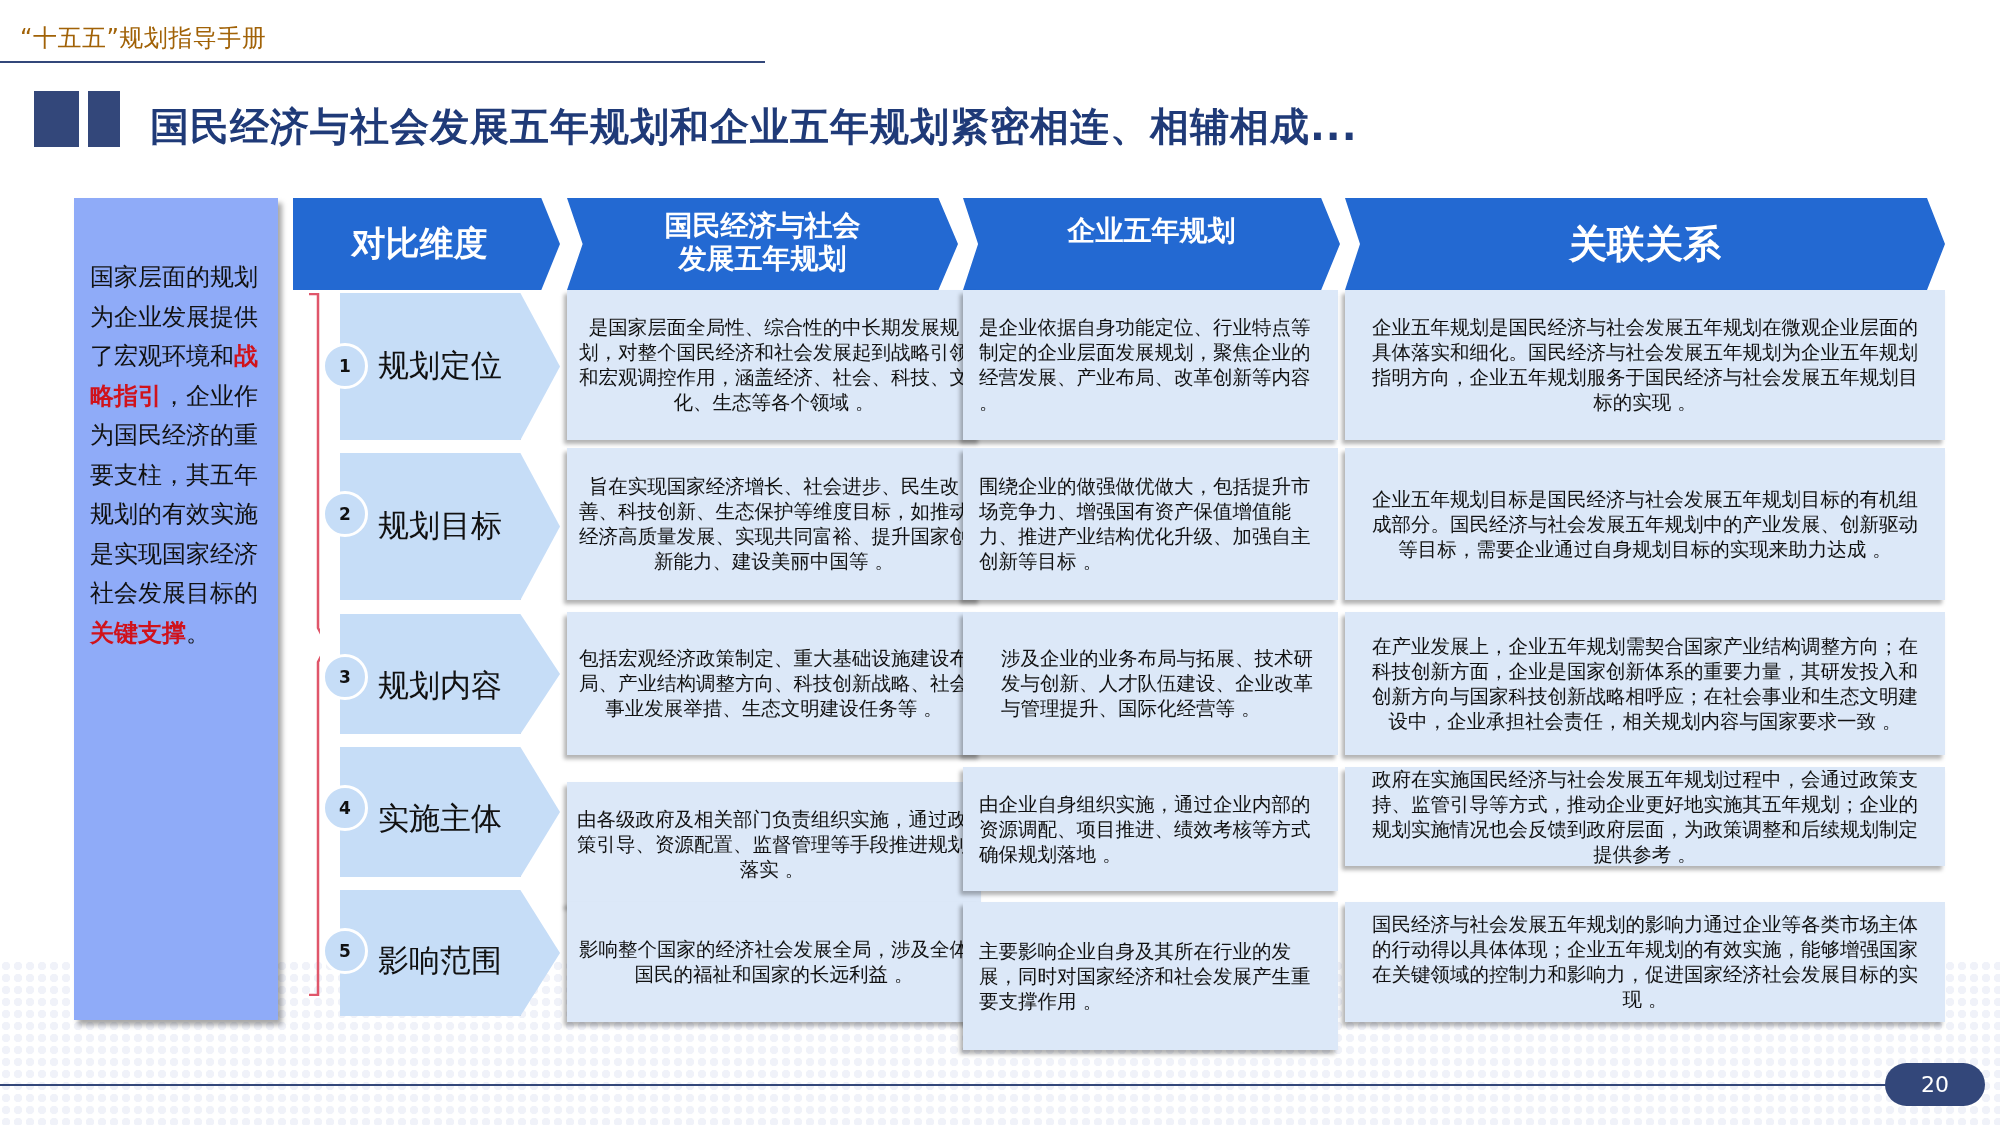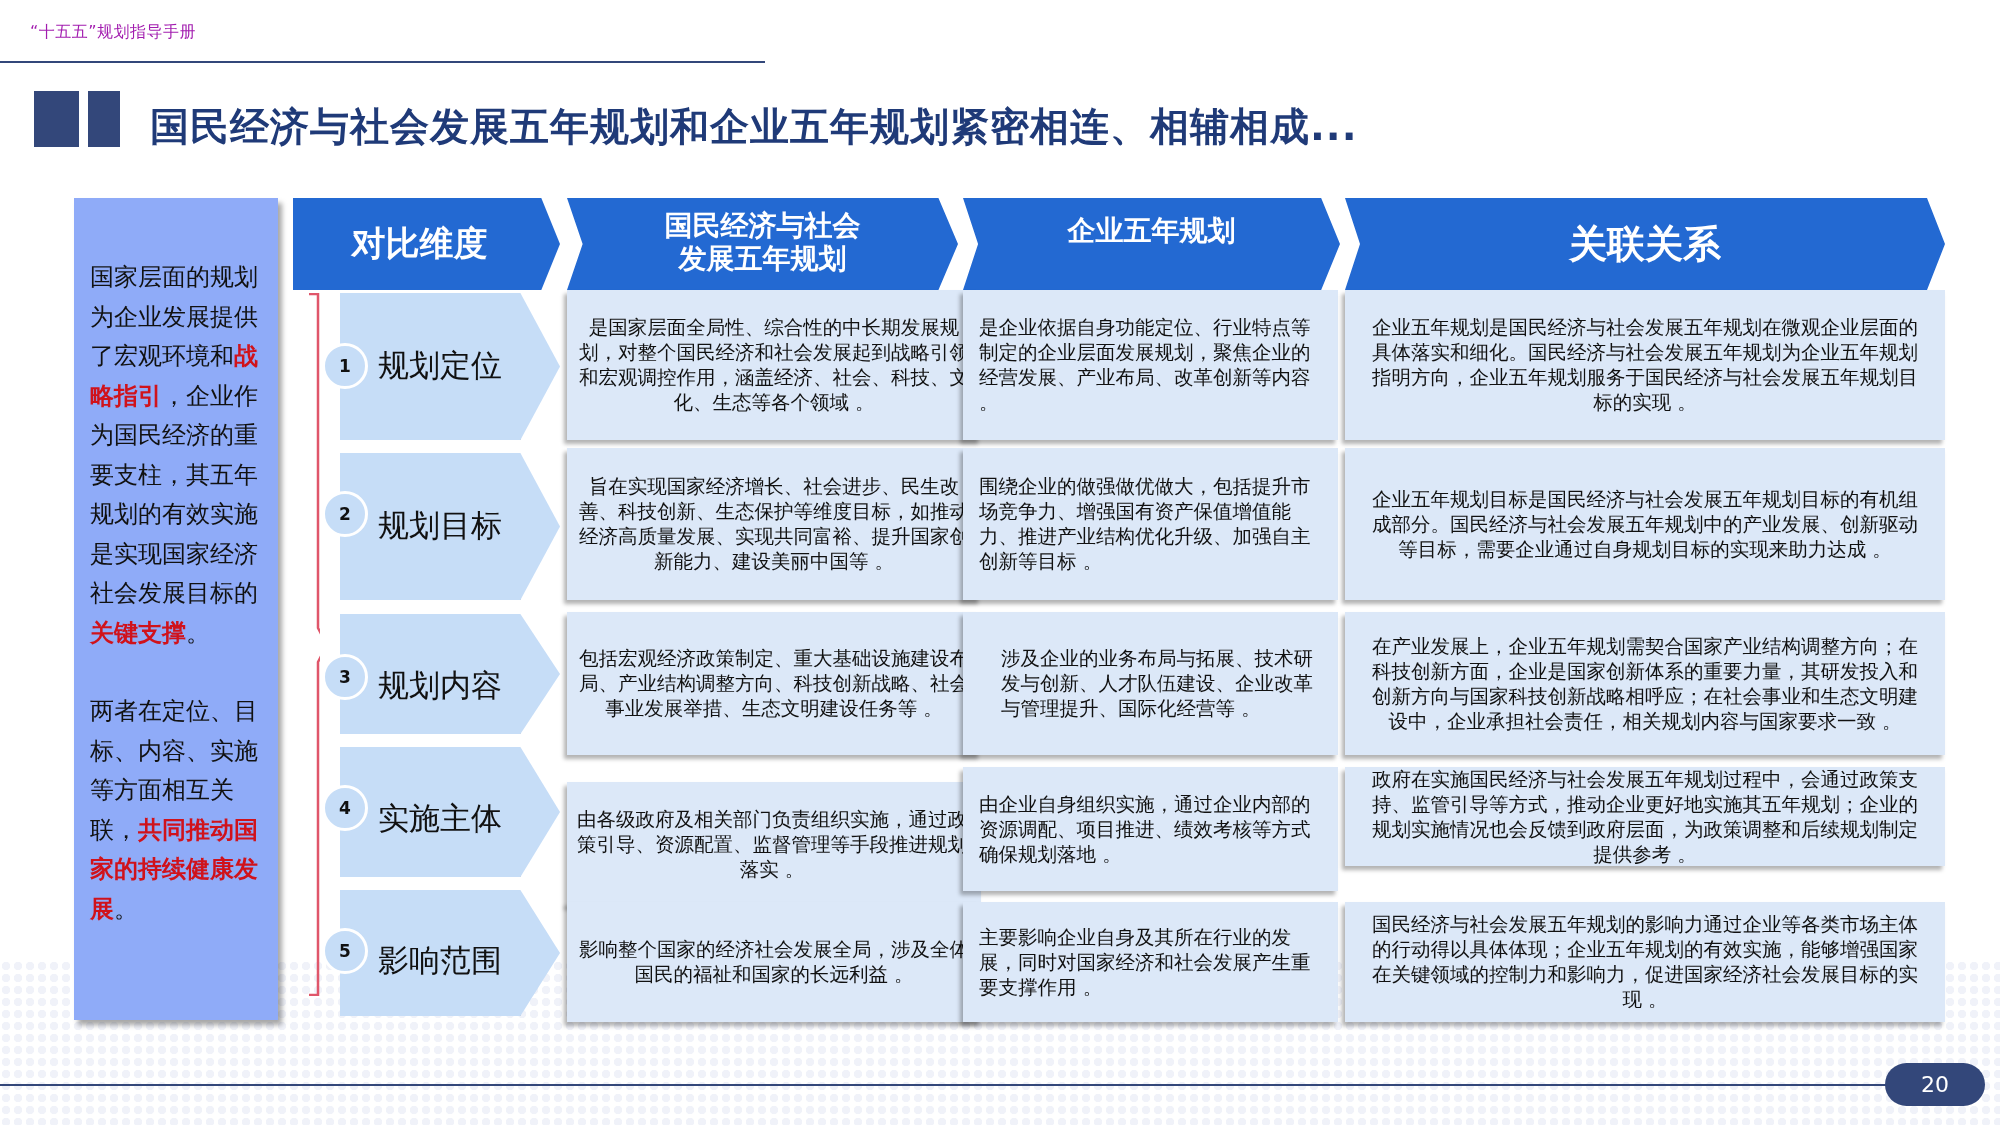--- a/index.html
+++ b/index.html
@@ -8,21 +8,21 @@
     background:#ffffff;
     font-family: "DejaVu Sans", "Liberation Sans", sans-serif;
     color:#222;
   }
   .dots {
     position:absolute; left:0; top:960px; width:2000px; height:165px;
     background-image: radial-gradient(circle, #eef1f8 4px, transparent 4.5px);
     background-size:12px 12px;
     opacity:0.9;
   }
-  .handbook-title { position:absolute; left:30px; top:22px; font-size:16px; color:#a21caf; letter-spacing:0.5px; }
+  .handbook-title { position:absolute; left:20px; top:22px; font-size:24px; color:#a16207; letter-spacing:0.5px; }
   .top-rule { position:absolute; left:0; top:61px; width:765px; height:2px; background:#33477a; }
   .title-bar1 { position:absolute; left:34px; top:91px; width:45px; height:56px; background:#33477a; }
   .title-bar2 { position:absolute; left:88px; top:91px; width:32px; height:56px; background:#33477a; }
   .main-title { position:absolute; left:150px; top:100px; font-size:39px; font-weight:bold; color:#1f3a78; letter-spacing:1px; white-space:nowrap; }
 
   .side-box {
     position:absolute; left:74px; top:198px; width:204px; height:822px;
     background:#8fabf8; box-shadow:4px 5px 5px rgba(0,0,0,0.35);
     box-sizing:border-box; padding:60px 14px 0 16px;
     font-size:24px; line-height:39.5px; color:#111;
@@ -83,21 +83,20 @@
 
 <div class="handbook-title">“十五五”规划指导手册</div>
 <div class="top-rule"></div>
 
 <div class="title-bar1"></div>
 <div class="title-bar2"></div>
 <div class="main-title">国民经济与社会发展五年规划和企业五年规划紧密相连、相辅相成...</div>
 
 <div class="side-box">
   <p><span>国家层面的规划为企业发展提供了宏观环境和</span><span class="red">战略指引</span><span>，企业作为国民经济的重要支柱，其五年规划的有效实施是实现国家经济社会发展目标的</span><span class="red">关键支撑</span><span>。</span></p>
-  <p><span>两者在定位、目标、内容、实施等方面相互关联，</span><span class="red">共同推动国家的持续健康发展</span><span>。</span></p>
 </div>
 
 <svg class="bracket" viewBox="0 0 30 703" preserveAspectRatio="none">
   <polyline points="19,1 28,1 28,335 37,352 28,369 28,702 19,702" fill="none" stroke="#e0566a" stroke-width="2.5"></polyline>
 </svg>
 
 <div class="hdr hdr-dim">
     <span>对比维度</span>
   </div>
 <div class="hdr hdr-c1">
@@ -164,21 +163,21 @@
 <div class="cell c3" style="top:767px;height:99px;">
     <span class="txt">政府在实施国民经济与社会发展五年规划过程中，会通过政策支持、监管引导等方式，推动企业更好地实施其五年规划；企业的规划实施情况也会反馈到政府层面，为政策调整和后续规划制定提供参考 。</span>
   </div>
 
 <div class="dim" style="top:890px;height:126px;"></div>
 <div class="num" style="top:928px;">5</div>
 <div class="dim-label" style="top:940px;">影响范围</div>
 <div class="cell c1" style="top:902px;height:120px;">
     <span class="txt">影响整个国家的经济社会发展全局，涉及全体国民的福祉和国家的长远利益 。</span>
   </div>
-<div class="cell c2" style="top:902px;height:120px;">
+<div class="cell c2" style="top:902px;height:148px;">
     <span class="txt">主要影响企业自身及其所在行业的发展，同时对国家经济和社会发展产生重要支撑作用 。</span>
   </div>
 <div class="cell c3" style="top:902px;height:120px;">
     <span class="txt">国民经济与社会发展五年规划的影响力通过企业等各类市场主体的行动得以具体体现；企业五年规划的有效实施，能够增强国家在关键领域的控制力和影响力，促进国家经济社会发展目标的实现 。</span>
   </div>
 
 <div class="bottom-rule"></div>
 <div class="page-badge">20</div>
 
 </body></html>

